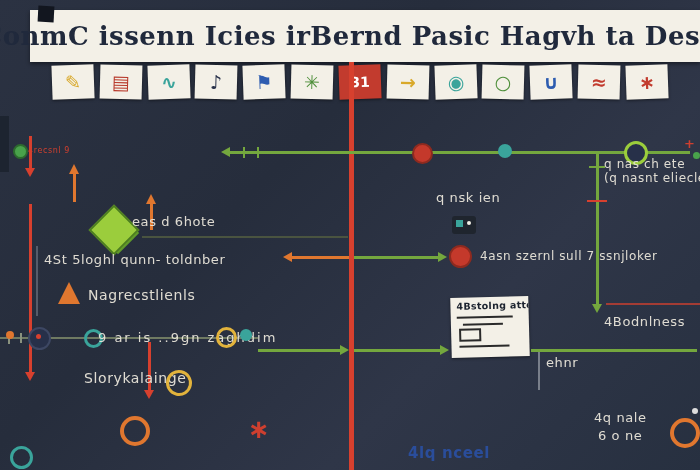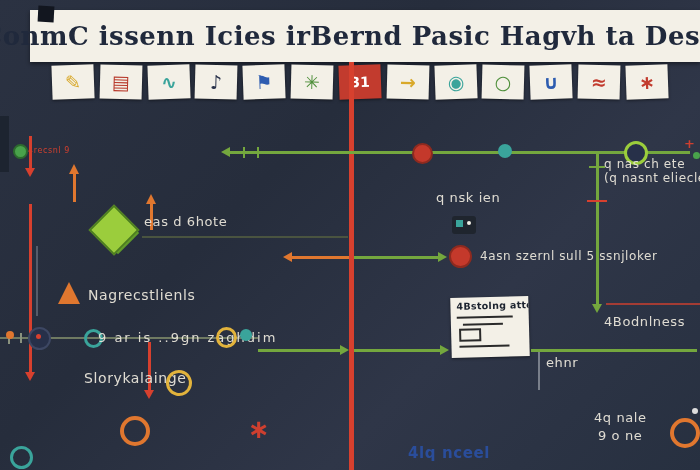--- a/index.html
+++ b/index.html
@@ -121,24 +121,25 @@
   <div class="vline" style="left:150px;top:204px;width:3px;height:26px;background:var(--orange,#e0772f);"></div>
   <div class="arr arr-up" style="left:146px;top:194px;color:var(--orange,#e0772f);"></div>
 
   <div class="hline" style="left:230px;top:151px;width:460px;height:3px;background:var(--green,#74a73e);"></div>
   <div class="arr arr-left" style="left:221px;top:147px;color:var(--green,#74a73e);"></div>
   <div class="vline" style="left:243px;top:147px;width:2px;height:11px;background:var(--green,#74a73e);"></div>
   <div class="vline" style="left:257px;top:147px;width:2px;height:11px;background:var(--green,#74a73e);"></div>
 
   <div class="cube" style="left:103px;top:218px;width:30px;height:30px;background:#5f9a2a;"></div>
   <div class="cube" style="left:96px;top:212px;width:32px;height:32px;background:var(--lime,#9bcd3c);border:2px solid #4c7d20;"></div>
-  <div class="lbl" style="left:144px;top:214px;">eas d 6hote</div>
+  <div class="lbl" style="left:132px;top:214px;">eas d 6hote</div>
   <div class="hline" style="left:142px;top:236px;width:206px;height:2px;background:#4a5440;"></div>
 
   <div class="vline" style="left:36px;top:246px;width:2px;height:70px;background:#8d94a0;opacity:.45;"></div>
+  <div class="lbl" style="left:44px;top:252px;">4St 5loghl qunn- toldnber</div>
   <div class="tri-up" style="left:58px;top:282px;color:var(--orange,#e0772f);"></div>
   <div class="lbl" style="left:88px;top:287px;font-size:14px;">Nagrecstlienls</div>
 
   <div class="hline" style="left:0;top:337px;width:258px;height:2px;background:#6f7a62;"></div>
   <div class="vline" style="left:8px;top:332px;width:2px;height:12px;background:#8a927e;"></div>
   <div class="vline" style="left:20px;top:333px;width:2px;height:10px;background:#8a927e;"></div>
   <div class="dot" style="left:6px;top:331px;width:8px;height:8px;background:var(--orange,#e0772f);"></div>
   <div class="dot" style="left:28px;top:327px;width:19px;height:19px;background:#273049;border:2px solid #3d4763;">
     <div class="dot" style="left:6px;top:5px;width:5px;height:5px;background:var(--red,#d7402e);"></div>
   </div>
@@ -177,34 +178,34 @@
   <div class="box" style="left:452px;top:216px;width:24px;height:18px;background:#1f252e;border-radius:3px;">
     <div class="box" style="left:4px;top:4px;width:7px;height:7px;background:var(--teal,#3aa49b);"></div>
     <div class="dot" style="left:15px;top:5px;width:4px;height:4px;background:#f3f0e7;"></div>
   </div>
 
   <div class="hline" style="left:292px;top:256px;width:57px;height:3px;background:var(--orange,#e0772f);"></div>
   <div class="arr arr-left" style="left:283px;top:252px;color:var(--orange,#e0772f);"></div>
   <div class="hline" style="left:354px;top:256px;width:86px;height:3px;background:var(--green,#74a73e);"></div>
   <div class="arr arr-right" style="left:438px;top:252px;color:var(--green,#74a73e);"></div>
   <div class="dot" style="left:449px;top:245px;width:19px;height:19px;background:#c4392b;border:2px solid #8e2a1f;"></div>
-  <div class="lbl lbl-sm" style="left:480px;top:249px;">4asn szernl sull 5 ssnjloker</div>
+  <div class="lbl lbl-sm" style="left:480px;top:249px;">4asn szernl sull 7 ssnjloker</div>
 
   <div class="card">
     <div class="card-title">4Bstolng attetn</div>
     <div class="sketch" style="width:56px;margin:5px 0 0 6px;"></div>
     <div class="sketch" style="width:40px;margin:5px 0 0 12px;"></div>
     <div class="sketch-box"></div>
     <div class="sketch" style="width:50px;margin:4px 0 0 8px;"></div>
   </div>
   <div class="hline" style="left:354px;top:349px;width:88px;height:3px;background:var(--green,#74a73e);"></div>
   <div class="arr arr-right" style="left:440px;top:345px;color:var(--green,#74a73e);"></div>
   <div class="hline" style="left:531px;top:349px;width:166px;height:3px;background:var(--green,#74a73e);"></div>
   <div class="vline" style="left:538px;top:352px;width:2px;height:38px;background:#9aa0a8;opacity:.7;"></div>
   <div class="lbl" style="left:546px;top:355px;">ehnr</div>
 
   <div class="lbl" style="left:594px;top:410px;">4q nale</div>
-  <div class="lbl" style="left:598px;top:428px;">9 o ne</div>
+  <div class="lbl" style="left:598px;top:428px;">6 o ne</div>
   <div class="ring" style="left:670px;top:418px;width:22px;height:22px;border:4px solid var(--orange,#e0772f);"></div>
   <div class="dot" style="left:692px;top:408px;width:6px;height:6px;background:#ddd;"></div>
   <div class="lbl" style="left:408px;top:444px;font-size:15px;font-weight:bold;color:var(--blue,#2a4fa0);">4lq nceel</div>
 
 </div>
 
 </body></html>

